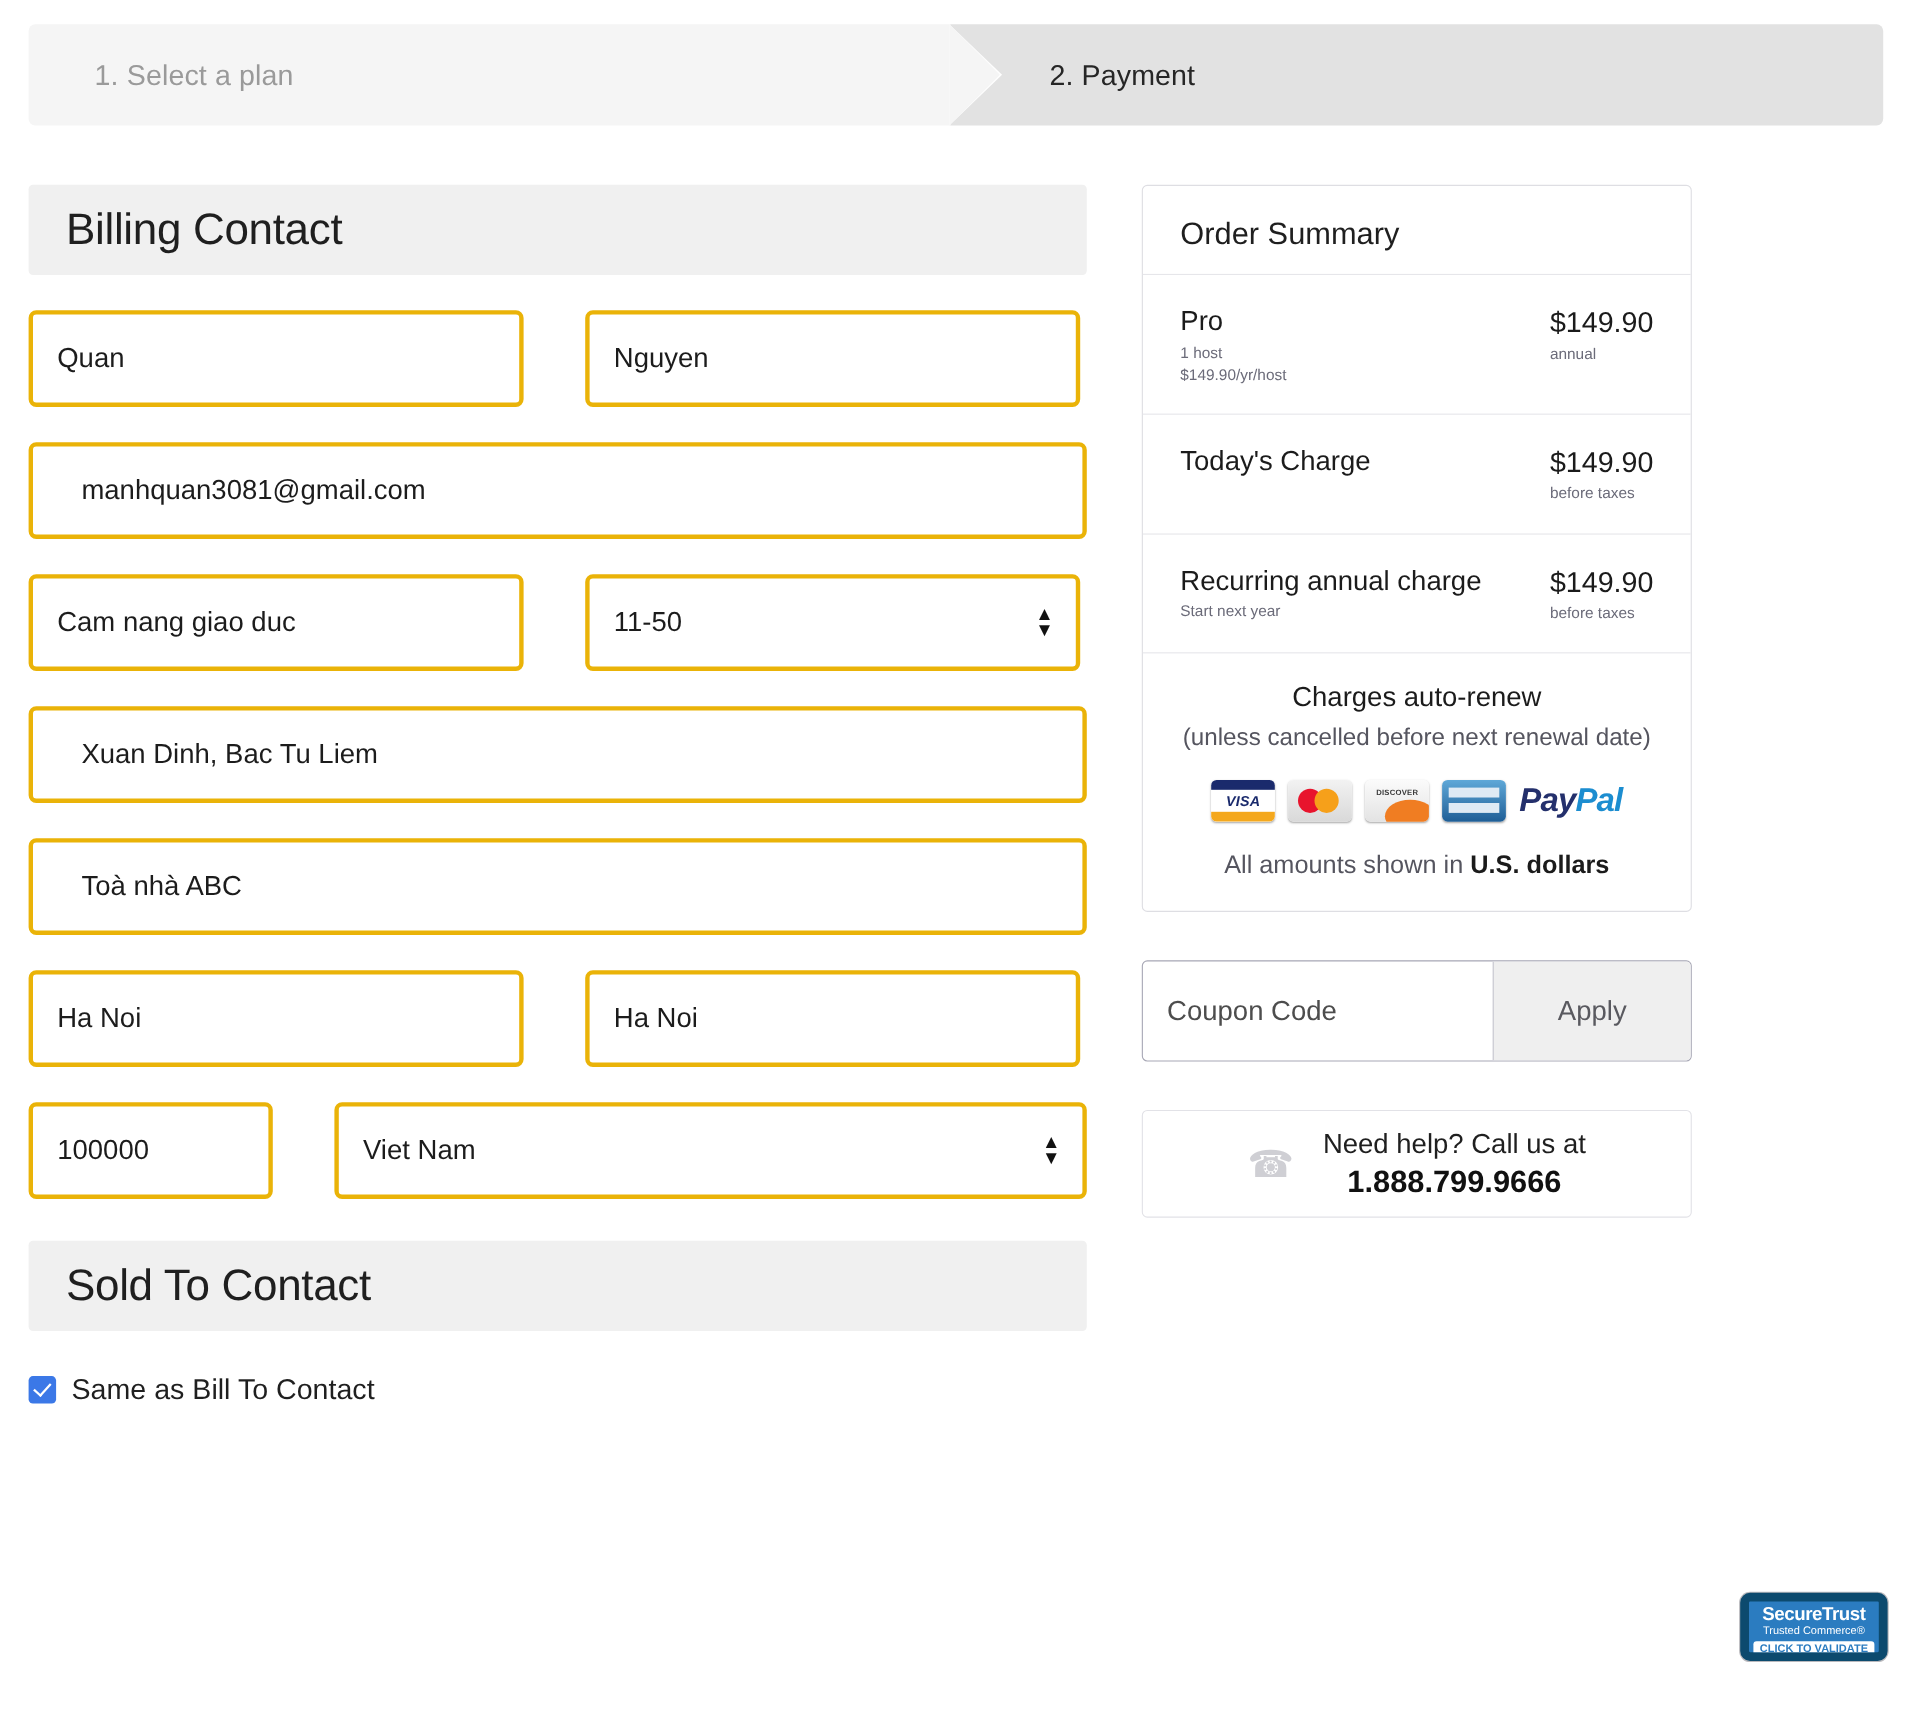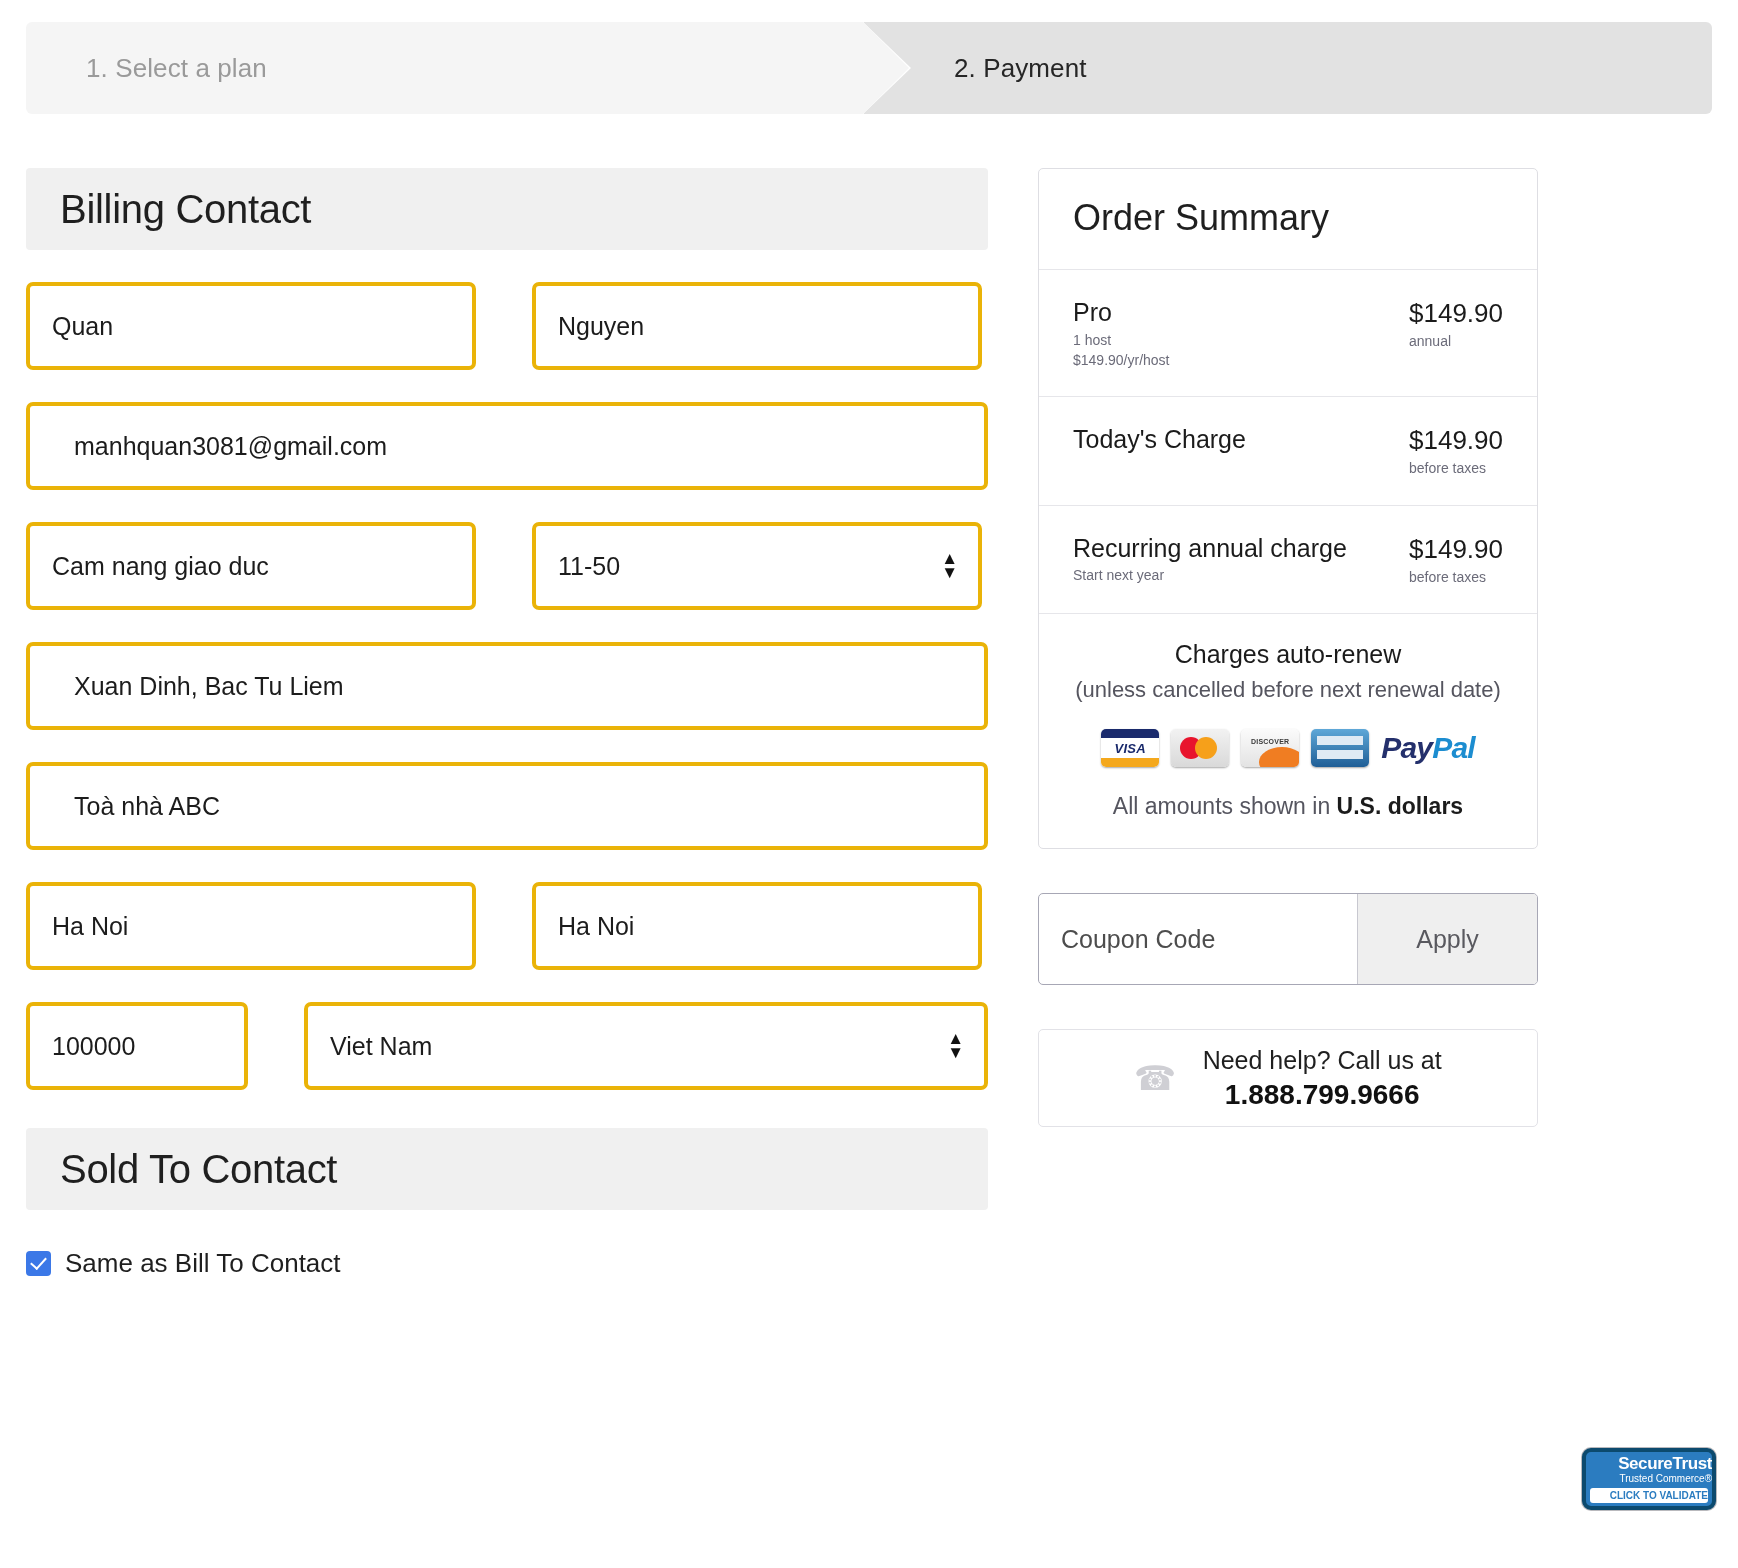--- a/index.html
+++ b/index.html
@@ -145,22 +145,22 @@
     border-width: 0 2.6px 2.6px 0;
     transform: rotate(42deg);
   }
 
   
   .side { position: absolute; left: 1038px; top: 168px; width: 500px; }
 
   .card { border: 1px solid #dedee3; border-radius: 5px; background: #fff; }
 
   .card-title {
-    padding: 28px 34px 30px;
-    font-size: 36px;
+    padding: 28px 34px 20px;
+    font-size: 28px;
     color: #1f1f1f;
     border-bottom: 1px solid #e6e6ea;
   }
 
   .srow {
     padding: 26px 34px 26px;
     border-bottom: 1px solid #e6e6ea;
     display: flex;
     justify-content: space-between;
   }
@@ -275,25 +275,25 @@
   }
   .phone-ic { font-size: 34px; color: #cfcfd4; transform: scaleX(-1); }
   .help-t1 { font-size: 25px; color: #1f1f1f; text-align:center; }
   .help-t2 { font-size: 28px; color: #111; font-weight: bold; text-align:center; margin-top: 4px; }
 
   .trust {
     position: absolute;
     left: 1582px; top: 1448px;
     width: 134px; height: 62px;
     background: #2b7cc0;
-    border: 4px solid #0c4a6e;
+    border: 8px solid #0c4a6e;
     border-radius: 9px;
     box-shadow: 0 0 0 1px #b9b9bd;
     overflow: hidden;
-    text-align: right;
+    text-align: center;
     padding-top: 3px;
   }
   .trust .t1 { font-size: 17px; font-weight: bold; color: #fff; line-height: 18px; letter-spacing:-.4px; }
   .trust .t2 { font-size: 10px; font-weight: normal; color: #fff; line-height: 12px; }
   .trust .t3 {
     margin: 3px 4px 0; background: #fff; border-radius: 3px;
     font-size: 10px; font-weight: bold; color: #2b7cc0; line-height: 15px;
   }
 </style>
 </head>

